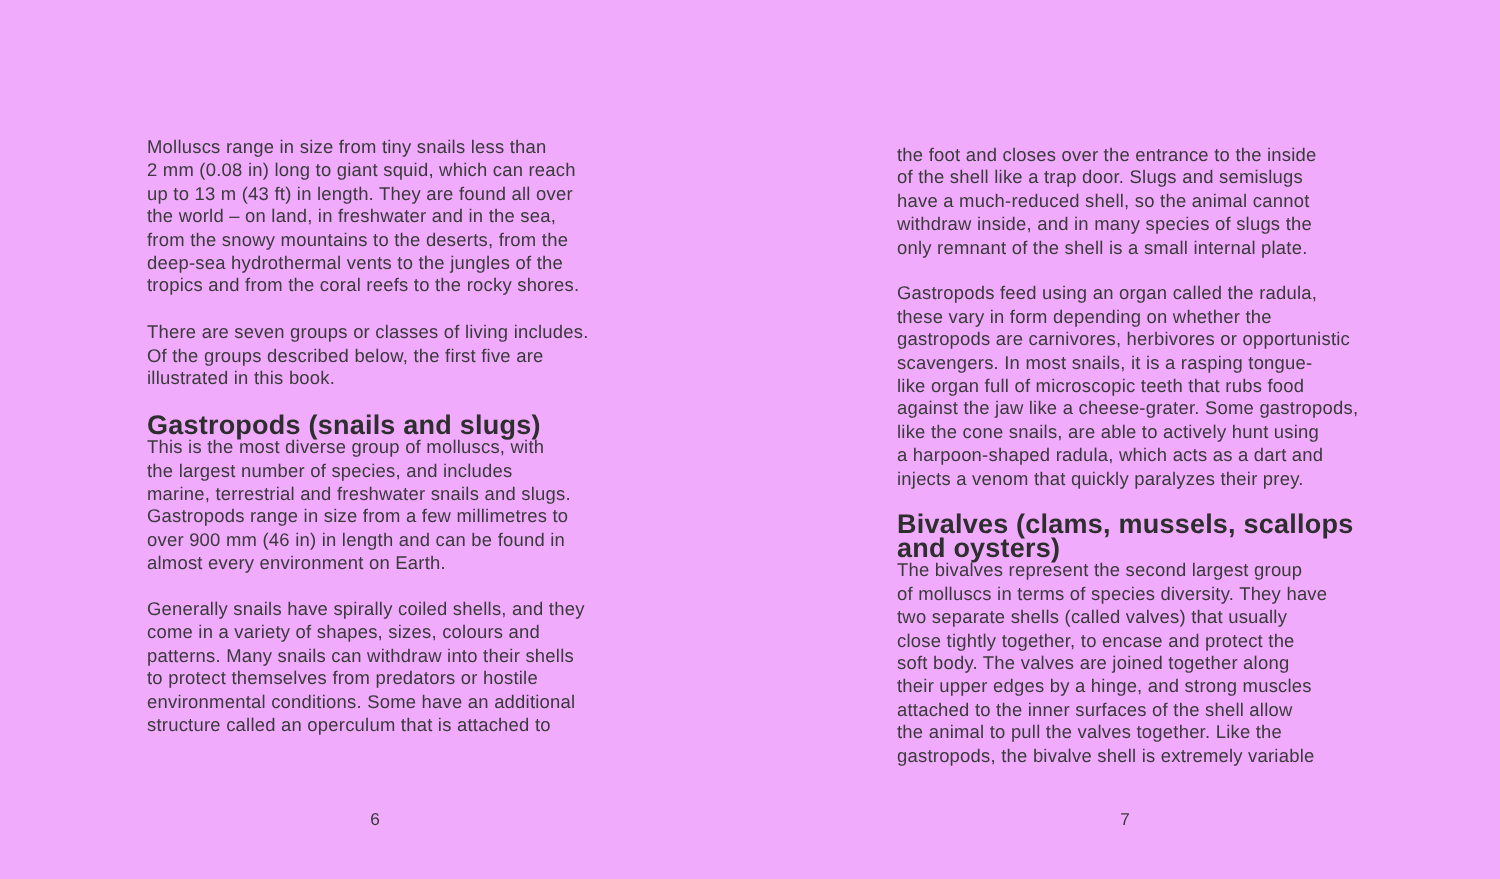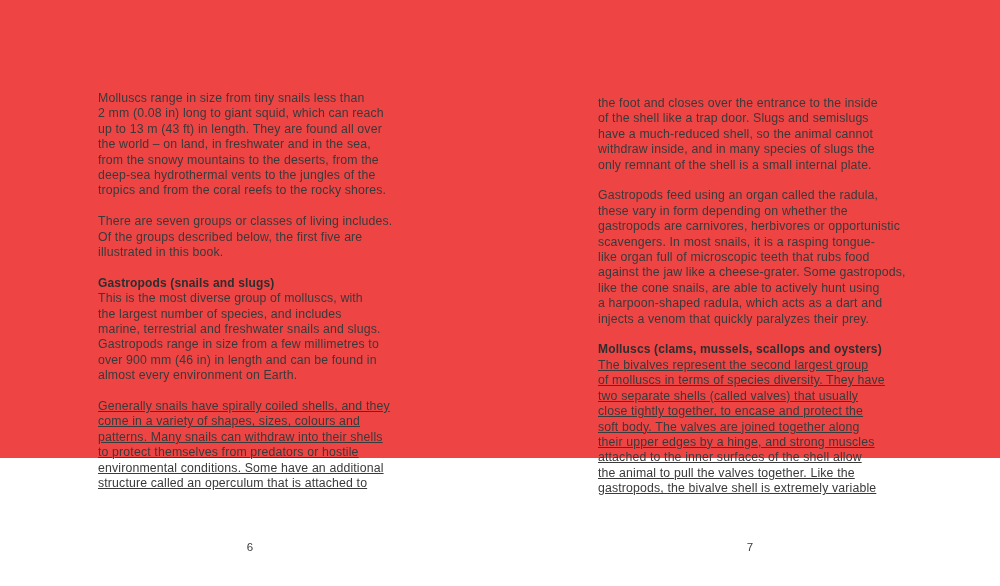--- a/index.html
+++ b/index.html
@@ -11,22 +11,22 @@
     height: 586px;
     background: #ffffff;
     font-family: "Liberation Sans", "DejaVu Sans", sans-serif;
     color: #3a3a3a;
     overflow: hidden;
     position: relative;
   }
   .spread {
     position: relative;
     width: 1000px;
-    height: 458px;
-    background: #ef4444;
+    height: 586px;
+    background: #f0abfc;
   }
   .page {
     position: absolute;
     top: 0;
     width: 500px;
     height: 586px;
   }
   .page-left  { left: 0; }
   .page-right { left: 500px; }
 
@@ -37,25 +37,25 @@
     line-height: 15.4px;
     letter-spacing: 0.15px;
   }
   .page-left  .text-col { left: 98px; top: 91px; }
   .page-right .text-col { left: 98px; top: 96px; }
 
   .para {
     margin: 0 0 15.4px 0;
     white-space: pre-line;
   }
-  .para:last-child { margin-bottom: 16px; text-decoration: underline; }
+  .para:last-child { margin-bottom: 16px; }
 
   .heading {
     margin: 0;
-    font-size: 12px;
+    font-size: 18px;
     line-height: 15.4px;
     font-weight: bold;
     color: #2e2e2e;
     white-space: pre-line;
   }
 
   .page-number {
     position: absolute;
     top: 540px;
     left: 0;
@@ -109,21 +109,21 @@
 only remnant of the shell is a small internal plate.</p>
       <p class="para">Gastropods feed using an organ called the radula,
 these vary in form depending on whether the
 gastropods are carnivores, herbivores or opportunistic
 scavengers. In most snails, it is a rasping tongue-
 like organ full of microscopic teeth that rubs food
 against the jaw like a cheese-grater. Some gastropods,
 like the cone snails, are able to actively hunt using
 a harpoon-shaped radula, which acts as a dart and
 injects a venom that quickly paralyzes their prey.</p>
-      <h3 class="heading">Molluscs (clams, mussels, scallops and oysters)</h3>
+      <h3 class="heading">Bivalves (clams, mussels, scallops and oysters)</h3>
       <p class="para">The bivalves represent the second largest group
 of molluscs in terms of species diversity. They have
 two separate shells (called valves) that usually
 close tightly together, to encase and protect the
 soft body. The valves are joined together along
 their upper edges by a hinge, and strong muscles
 attached to the inner surfaces of the shell allow
 the animal to pull the valves together. Like the
 gastropods, the bivalve shell is extremely variable</p>
     </div>

